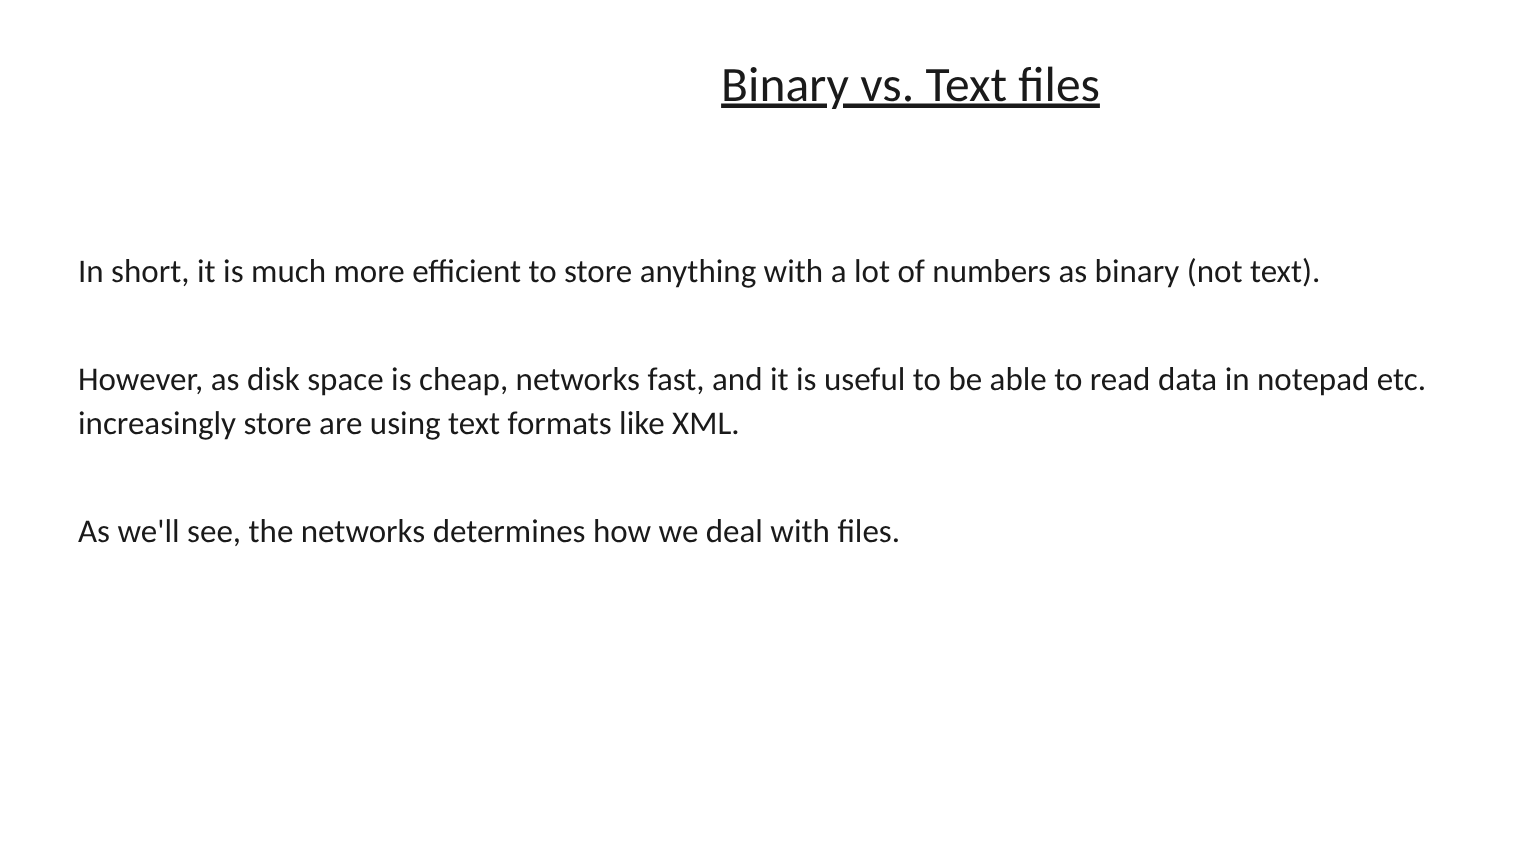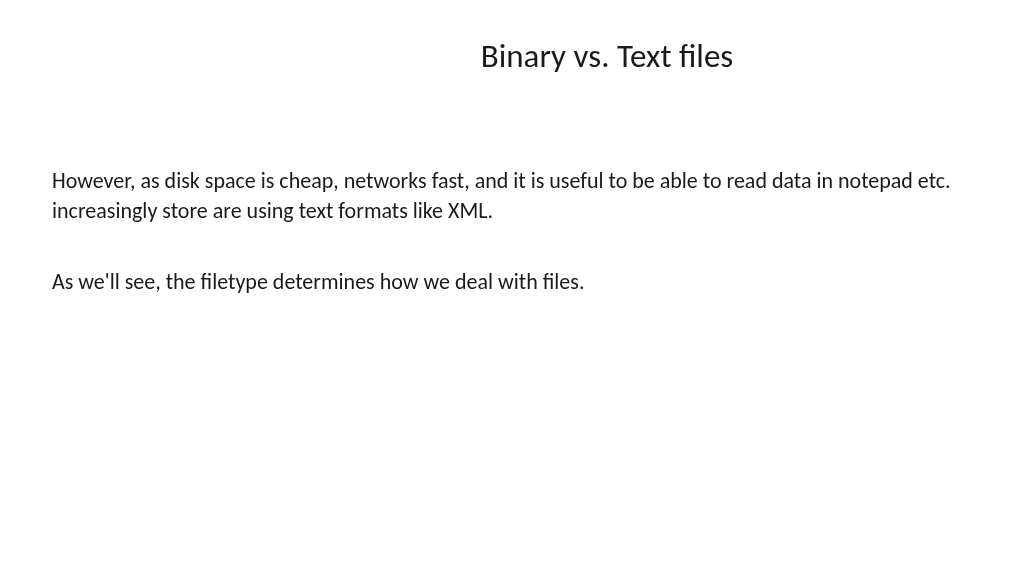--- a/index.html
+++ b/index.html
@@ -16,33 +16,35 @@
       padding: 36px 50px 50px 50px;
       position: relative;
     }
     .title {
       font-size: 33px;
       font-weight: 400;
       text-align: center;
       margin-left: 190px;
       margin-bottom: 90px;
       color: #1a1a1a;
+      text-decoration: underline;
     }
     .body-content {
       padding-left: 2px;
     }
     .paragraph {
       font-size: 22px;
       line-height: 1.35;
       color: #1a1a1a;
       margin-bottom: 42px;
       font-weight: 400;
     }
   </style>
 </head>
 <body>
 
 <h1 class="title">Binary vs. Text files</h1>
 
 <div class="body-content">
+  <p class="paragraph">In short, it is much more efficient to store anything with a lot of numbers as binary (not text).</p>
   <p class="paragraph">However, as disk space is cheap, networks fast, and it is useful to be able to read data in notepad etc. increasingly store are using text formats like XML.</p>
-  <p class="paragraph">As we'll see, the filetype determines how we deal with files.</p>
+  <p class="paragraph">As we'll see, the networks determines how we deal with files.</p>
 </div>
 
 </body></html>

